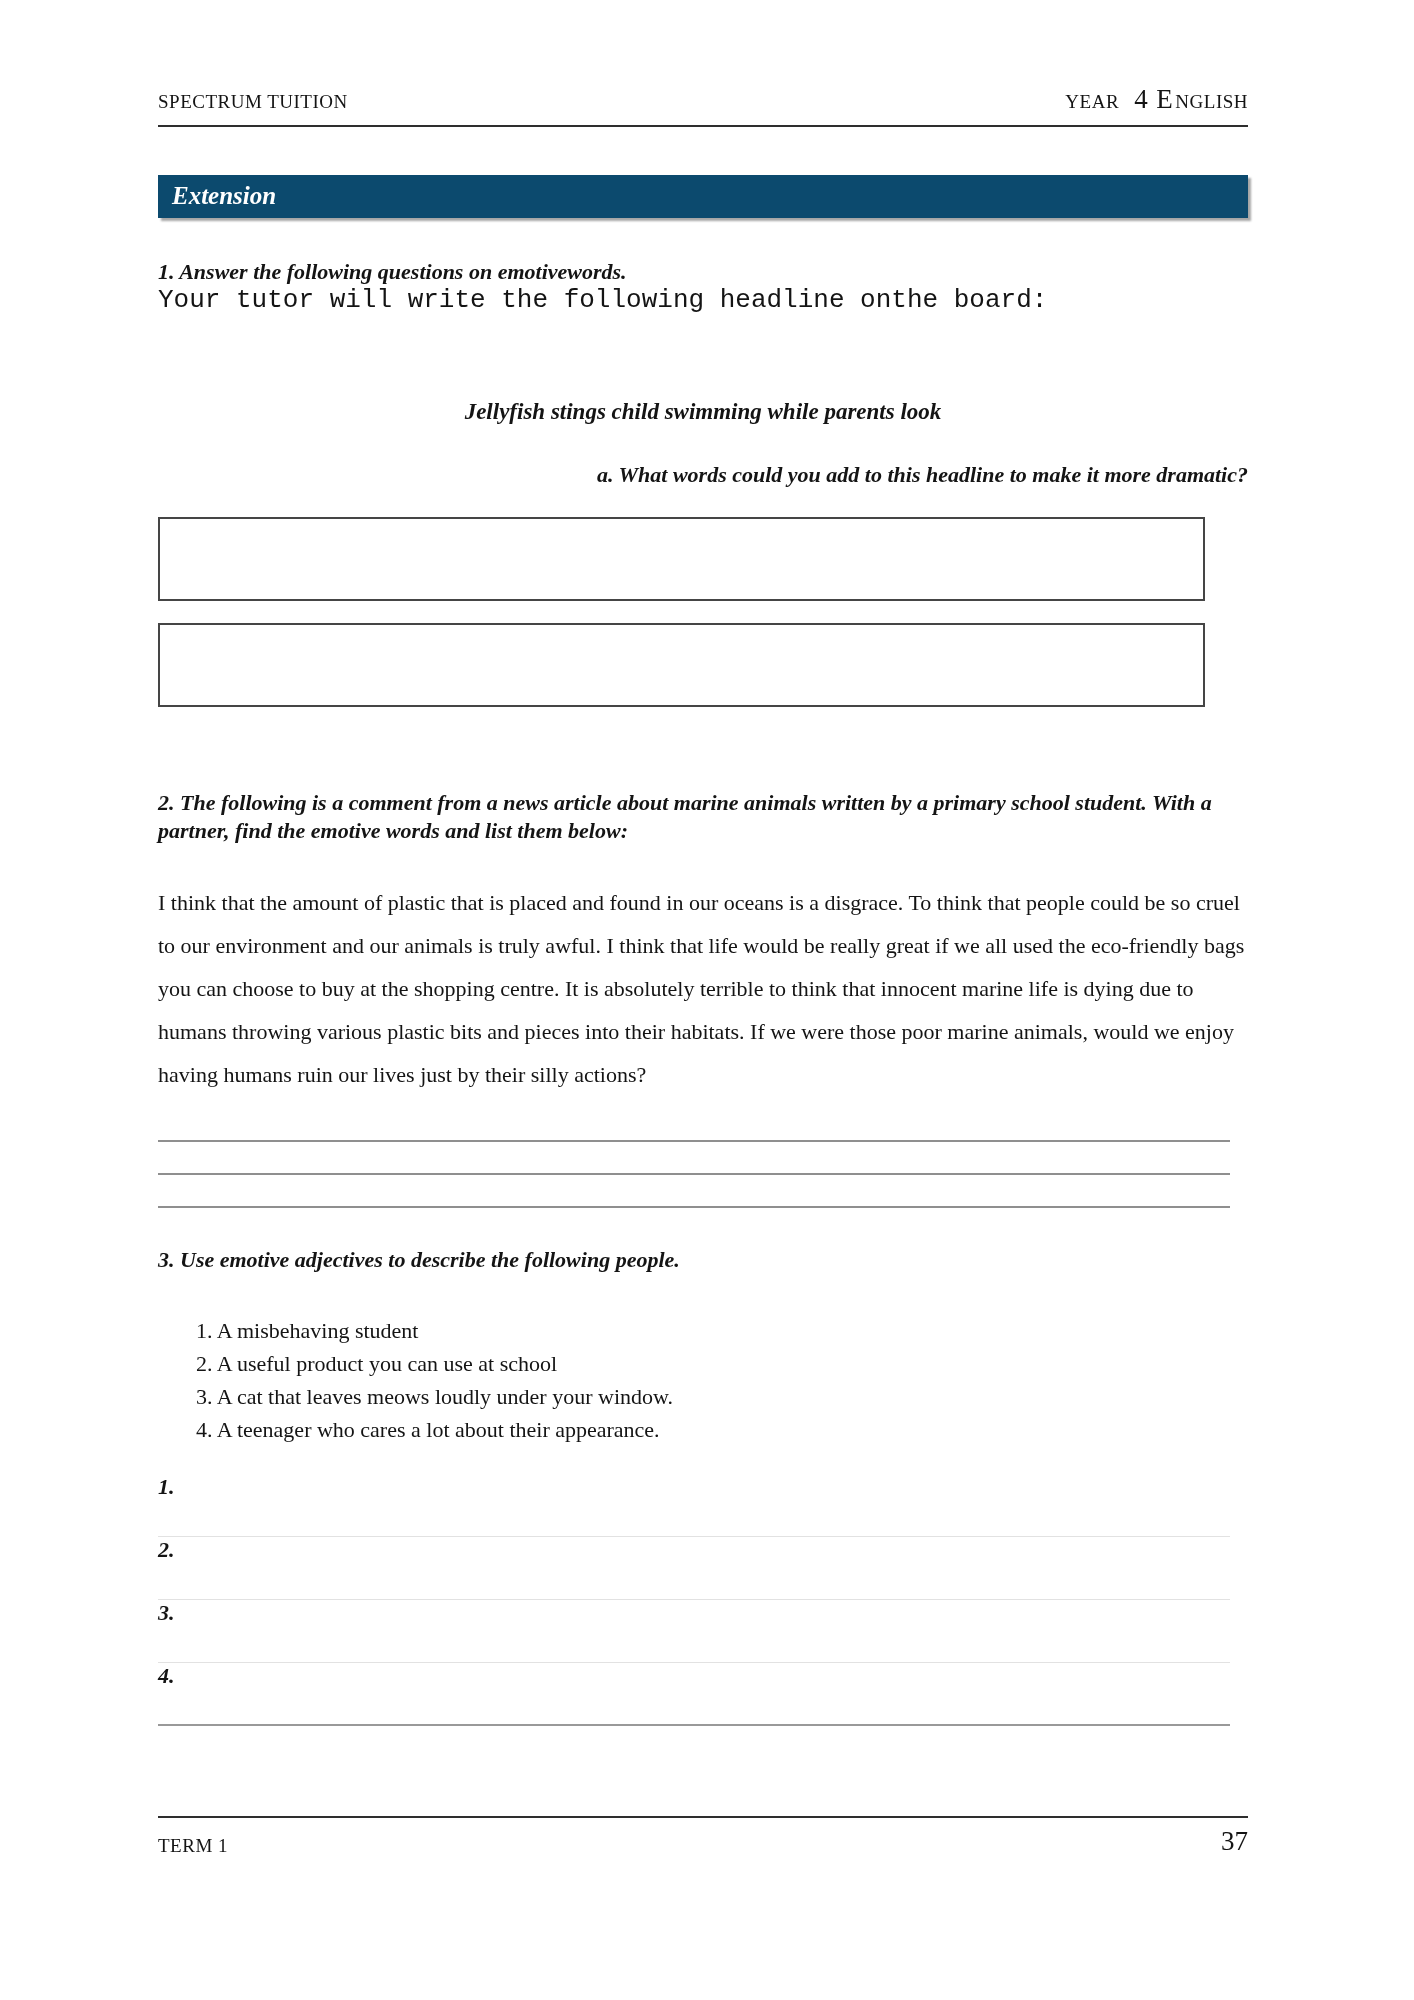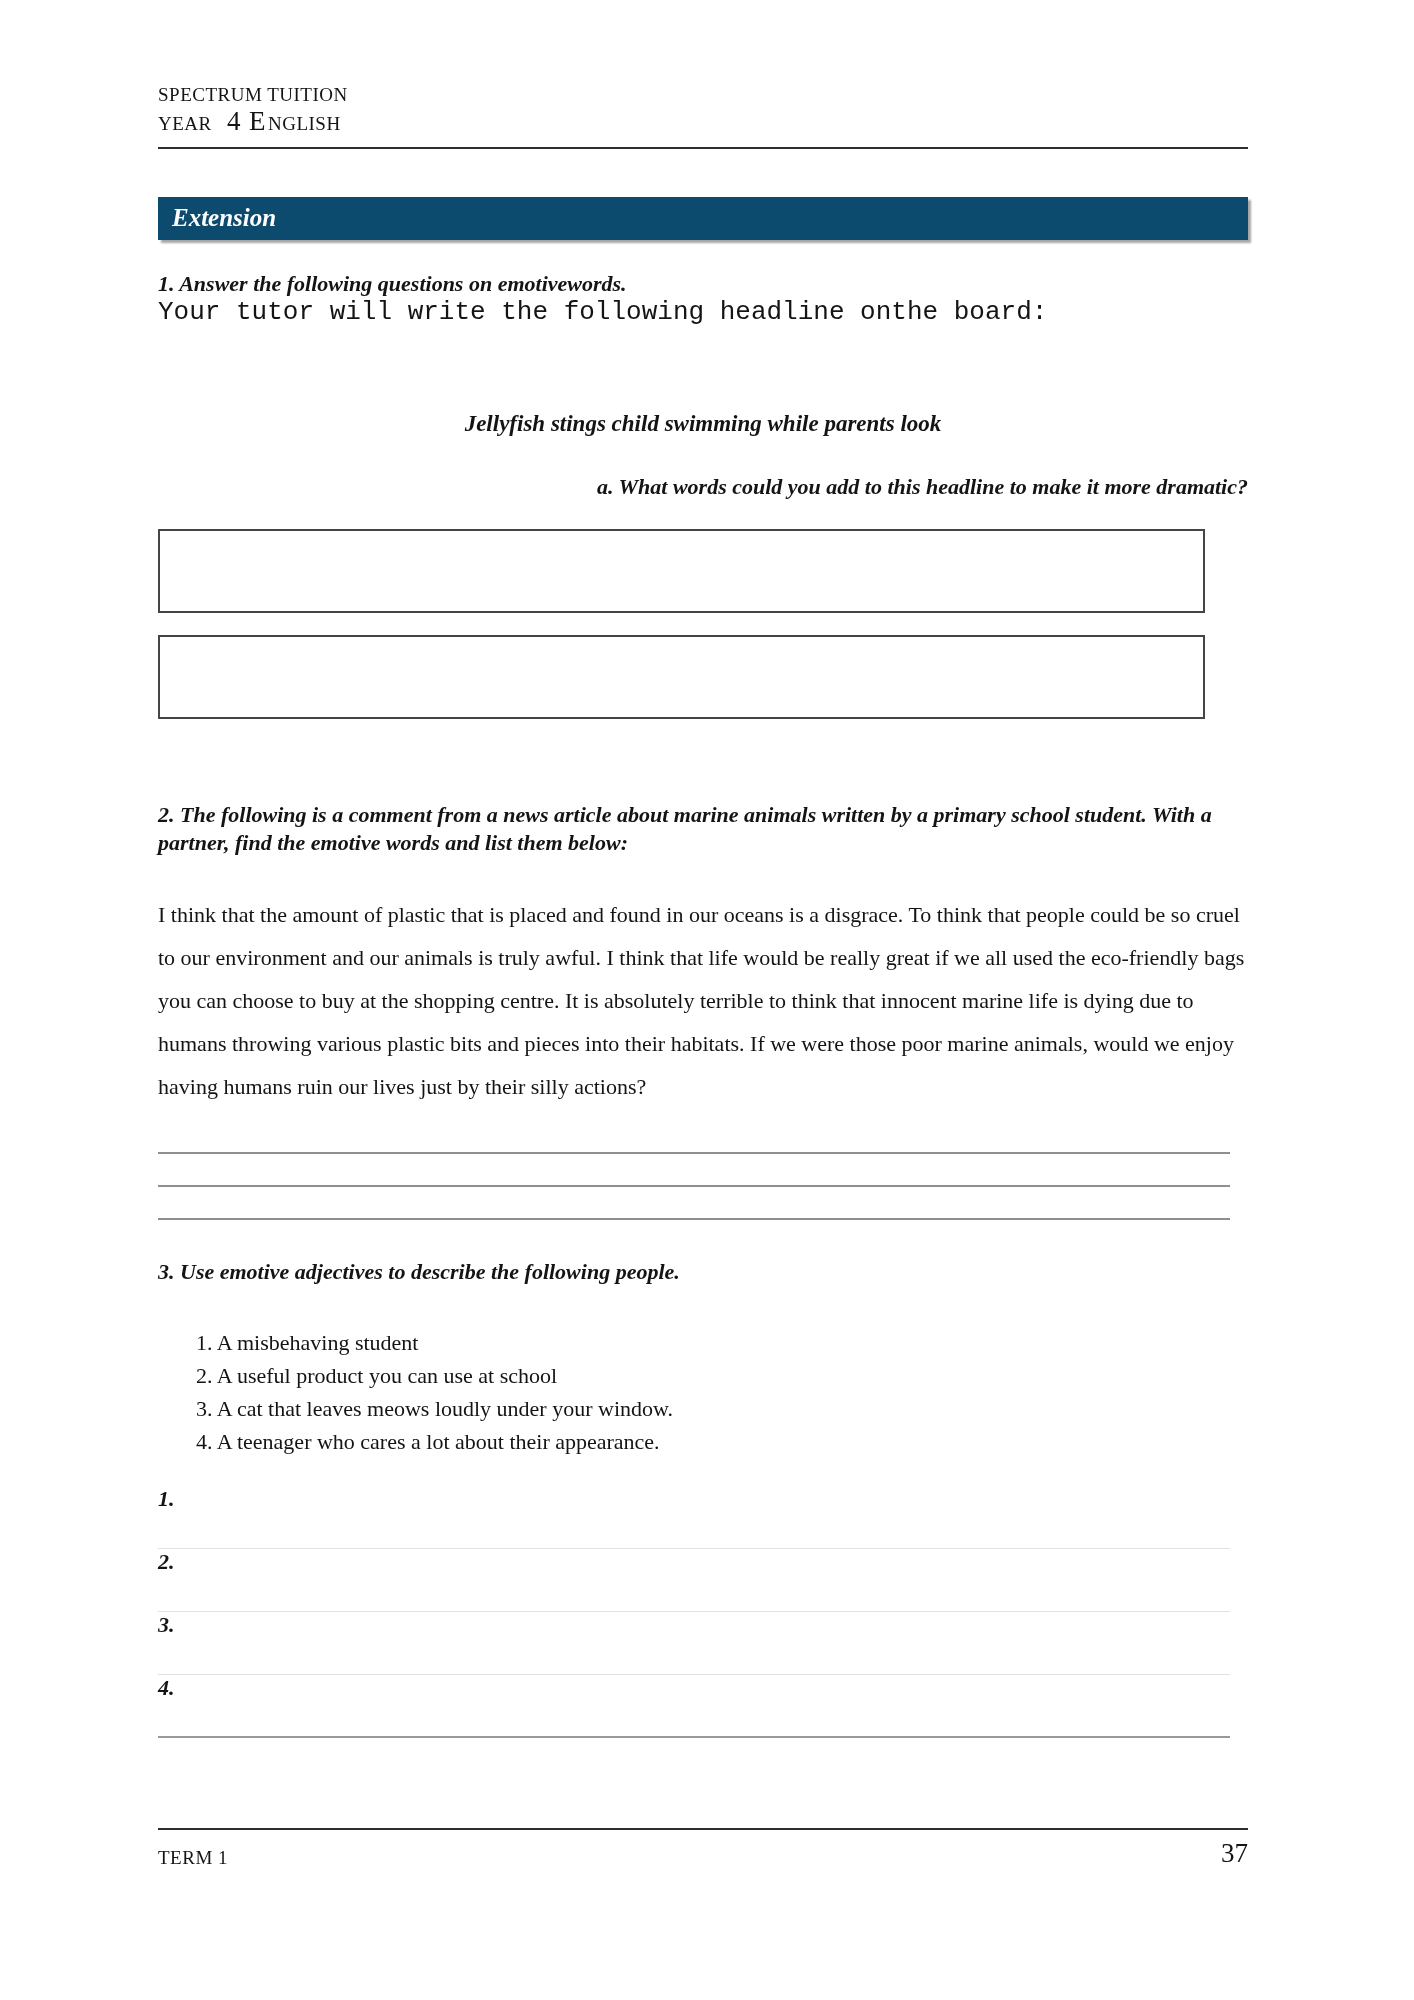--- a/index.html
+++ b/index.html
@@ -17,21 +17,20 @@
   .content { padding: 0 166px 0 158px; }
 
   
   .header {
     margin-top: 84px;
     display: flex;
     justify-content: space-between;
     align-items: baseline;
     font-size: 19px;
     letter-spacing: 0.5px;
-    flex-direction: column;
   }
   .hr-part { margin-right: 10px; }
   .hr-big { font-size: 27px; margin-right: 2px; }
   .hr-big.num { margin-right: 8px; }
   .header-rule { border-bottom: 2px solid #2e2e2e; margin-top: 10px; }
 
   
   .banner {
     margin-top: 48px;
     background: #0c4a6e;
@@ -41,21 +40,21 @@
     font-size: 25px;
     font-weight: bold;
     font-style: italic;
     padding-left: 14px;
     box-shadow: 3px 3px 2px rgba(0,0,0,0.35);
   }
 
   .bi { font-weight: bold; font-style: italic; }
   .q-heading { font-size: 22px; line-height: 28px; }
 
-  .q1-heading { margin-top: 30px; }
+  .q1-heading { margin-top: 40px; }
   .q1-intro { font-size: 26px; line-height: 28px; font-family: Liberation Mono, monospace; }
   .headline { margin-top: 85px; text-align: center; font-size: 23px; }
   .part-a { margin-top: 36px; text-align: right; }
   .part-b { margin-top: 40px; }
 
   .answer-box {
     border: 2px solid #454545;
     height: 84px;
     width: calc(100% - 43px);
     background: #ffffff;

